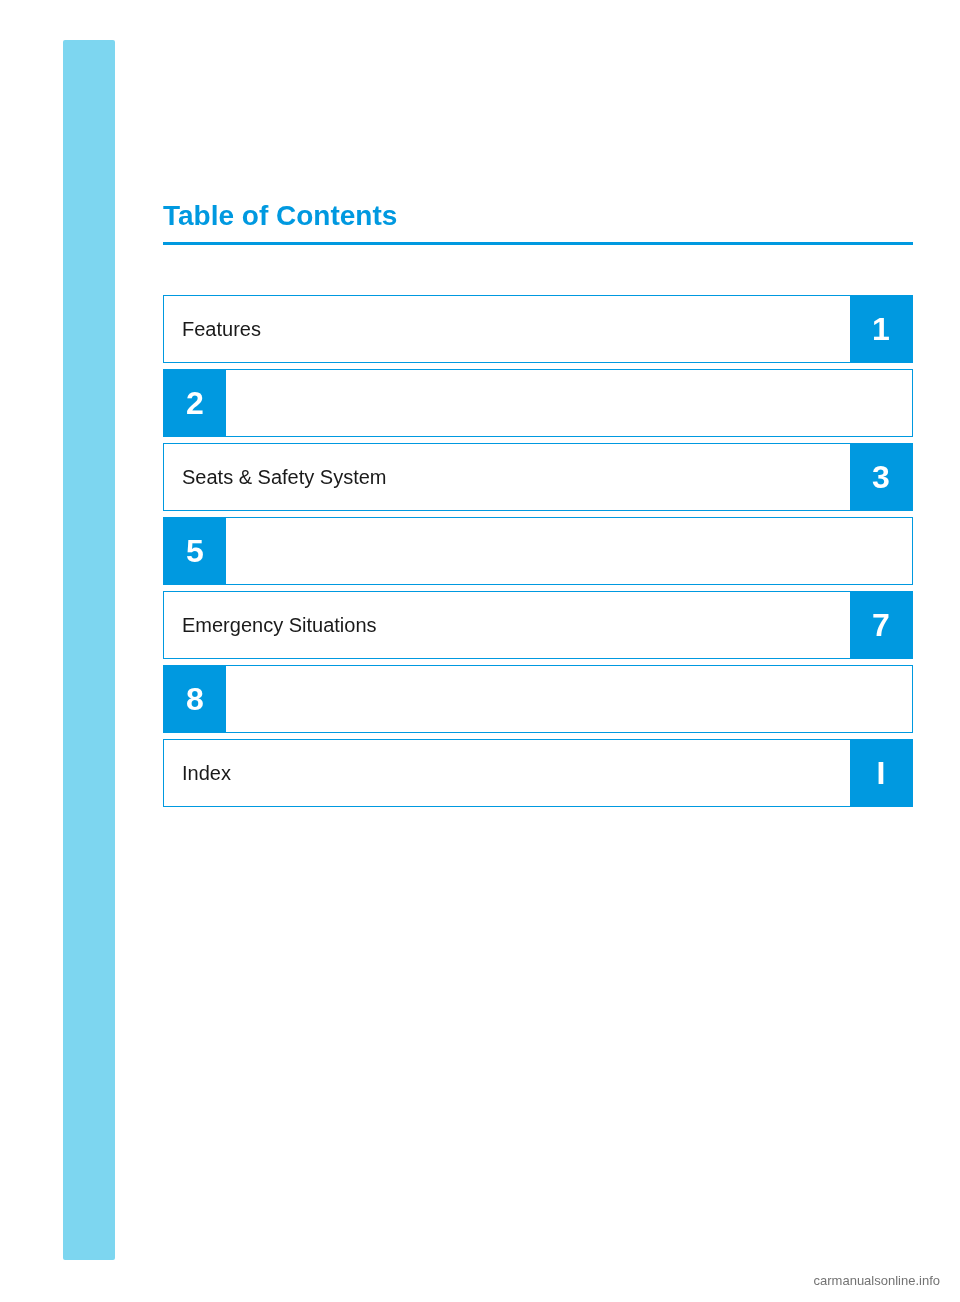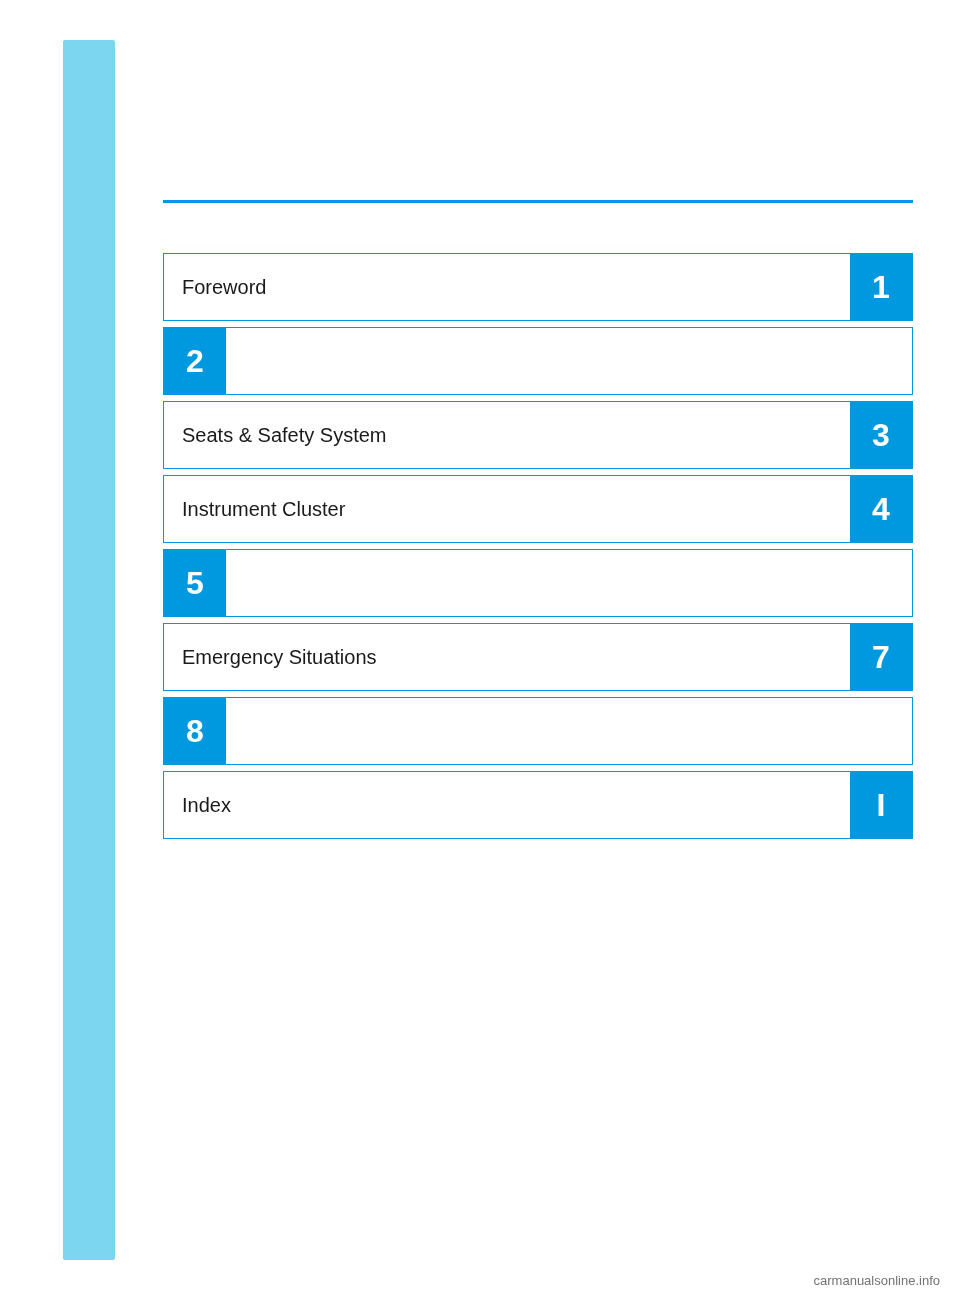--- a/index.html
+++ b/index.html
@@ -93,37 +93,34 @@
       color: #737373;
       font-family: Arial, sans-serif;
     }
   </style>
 </head>
 <body>
 
 <div class="left-bar"></div>
 
 <div class="main-content">
+  <div class="page-title">Table of Contents</div>
   <div class="title-underline"></div>
 
   <div class="toc-list" id="toc-list">
   <div class="toc-item">
-        <div class="toc-item-label">Foreword</div>
+        <div class="toc-item-label">Features</div>
         <div class="toc-item-number">1</div>
       </div>
       <div class="toc-item">
         <div class="toc-item-number">2</div>
       </div>
       <div class="toc-item">
         <div class="toc-item-label">Seats &amp; Safety System</div>
         <div class="toc-item-number">3</div>
-      </div>
-      <div class="toc-item">
-        <div class="toc-item-label">Instrument Cluster</div>
-        <div class="toc-item-number">4</div>
       </div>
       <div class="toc-item">
         <div class="toc-item-number">5</div>
       </div>
       <div class="toc-item">
         <div class="toc-item-label">Emergency Situations</div>
         <div class="toc-item-number">7</div>
       </div>
       <div class="toc-item">
         <div class="toc-item-number">8</div>

